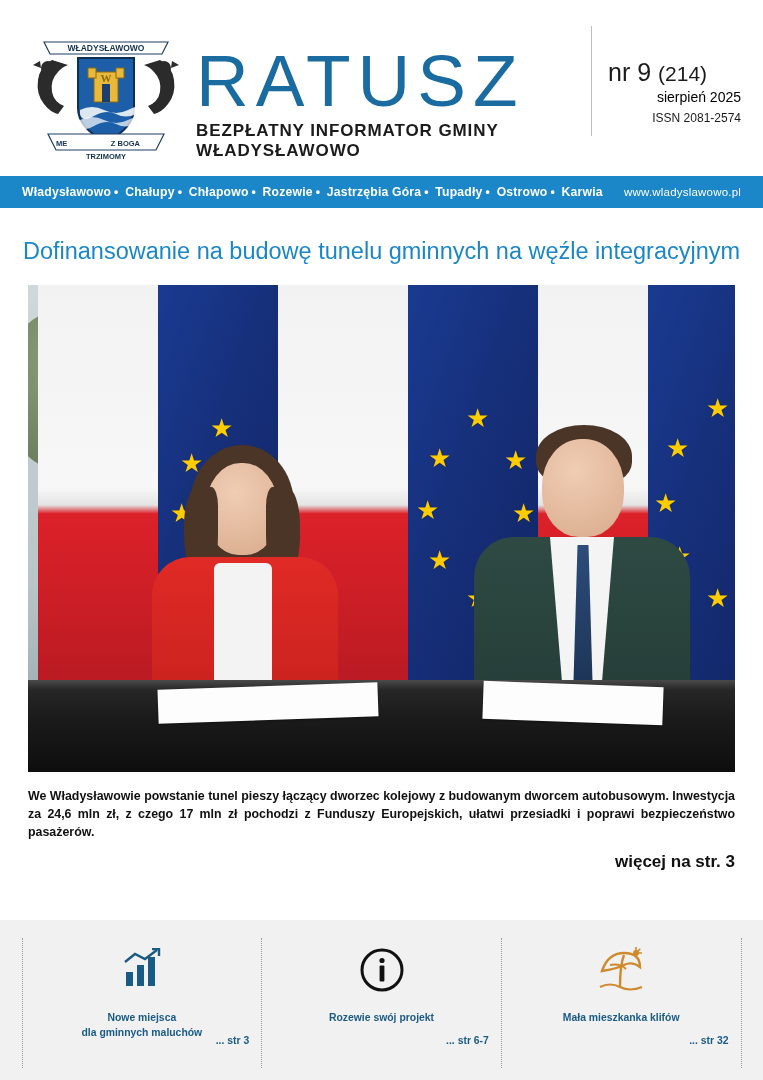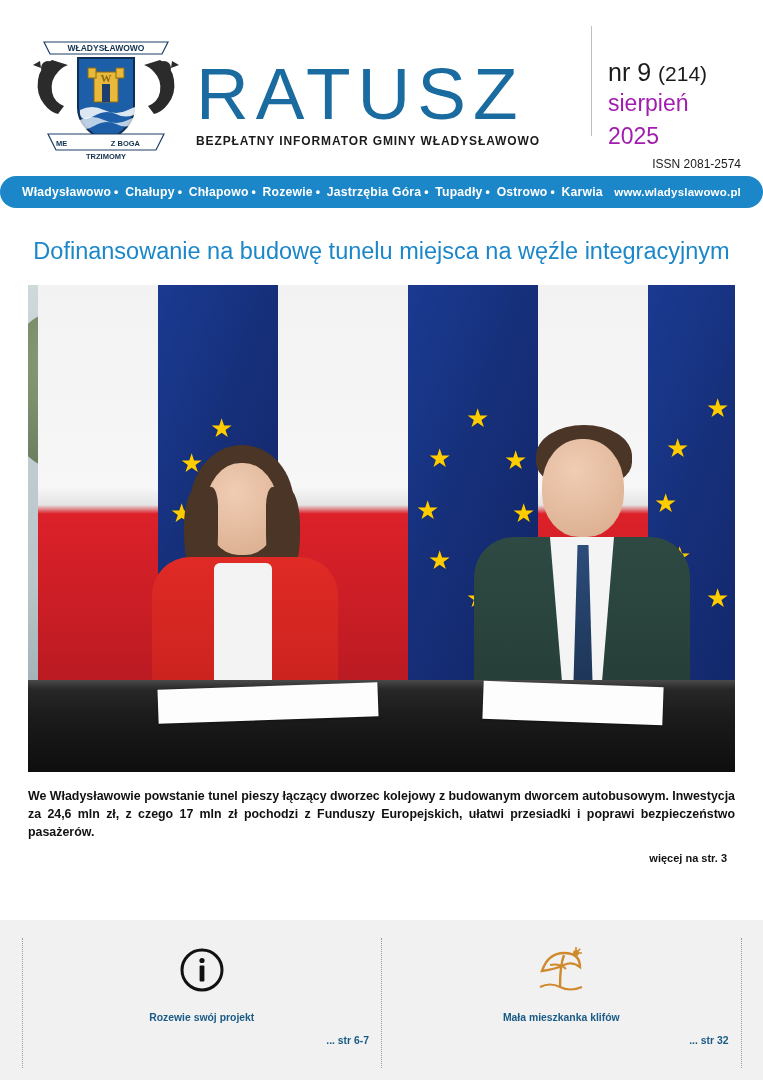--- a/index.html
+++ b/index.html
@@ -36,21 +36,21 @@
   .ratusz {
     font-size: 73px;
     letter-spacing: 7px;
     color: #1a6ba0;
     font-weight: 400;
     line-height: 1.0;
     margin-top: 16px;
     font-family: "Liberation Sans", sans-serif;
   }
   .subtitle {
-    font-size: 12px;
+    font-size: 17px;
     letter-spacing: 0.9px;
     color: #1b1b1b;
     font-weight: bold;
     margin-top: 4px;
   }
   .issue-block {
     flex: 0 0 150px;
     border-left: 1px solid #bfbfbf;
     padding-left: 16px;
     text-align: left;
@@ -59,51 +59,51 @@
     padding-top: 32px;
     height: 110px;
   }
   .issue-no {
     font-size: 25px;
     color: #1b1b1b;
     line-height: 1.15;
   }
   .issue-no .paren { font-size: 21px; }
   .issue-month {
-    font-size: 23px;
-    color: #a21caf;
+    font-size: 14px;
+    color: #000000;
     line-height: 1.45;
+    text-align: right;
   }
   .issue-issn {
     font-size: 12px;
     color: #1b1b1b;
     margin-top: 4px;
     text-align: right;
   }
 
   
   .blue-bar {
     background: #1b87c9;
     height: 32px;
     display: flex;
     align-items: center;
     padding: 0 22px;
     color: #ffffff;
-    border-radius: 16px;
   }
   .places {
     font-size: 12.2px;
     font-weight: bold;
     letter-spacing: 0.2px;
     flex: 1 1 auto;
   }
   .places .dot { color: #ffffff; padding: 0 3px; }
   .website {
     font-size: 11.5px;
-    font-weight: bold;
+    font-weight: normal;
     letter-spacing: 0.2px;
   }
 
   
   .headline {
     text-align: center;
     color: #1b87c9;
     font-size: 23.5px;
     padding: 30px 20px 20px 20px;
     font-weight: 400;
@@ -201,23 +201,23 @@
   
   .lead {
     margin: 16px 28px 0 28px;
     font-size: 12.4px;
     font-weight: bold;
     color: #111;
     line-height: 1.45;
     text-align: justify;
   }
   .more {
-    margin: 10px 36px 0 28px;
+    margin: 10px 28px 0 28px;
     text-align: right;
-    font-size: 11px;
+    font-size: 17px;
     font-weight: bold;
     color: #111;
   }
 
   
   .teasers {
     position: absolute;
     left: 0; right: 0; bottom: 0;
     height: 160px;
     background: #f1f1f1;
@@ -312,21 +312,21 @@
     <span>Chłapowo</span><span class="dot">•</span>
     <span>Rozewie</span><span class="dot">•</span>
     <span>Jastrzębia Góra</span><span class="dot">•</span>
     <span>Tupadły</span><span class="dot">•</span>
     <span>Ostrowo</span><span class="dot">•</span>
     <span>Karwia</span>
   </div>
   <div class="website">www.wladyslawowo.pl</div>
 </div>
 
-<div class="headline">Dofinansowanie na budowę tunelu miejsca na węźle integracyjnym</div>
+<div class="headline">Dofinansowanie na budowę tunelu gminnych na węźle integracyjnym</div>
 
 <div class="photo-wrap">
   <div class="photo">
     <div class="bg-top"></div>
     <div class="bg-bottom"></div>
     <div class="tree" style="left:-30px; top:20px; width:160px; height:170px;"></div>
     <div class="tree" style="right:-40px; top:0px; width:200px; height:190px;"></div>
     <div class="tree" style="left:300px; top:-40px; width:180px; height:150px; opacity:.55;"></div>
 
     <div class="flag flag-pl" style="left:10px; width:120px;"></div>
@@ -386,20 +386,36 @@
     <div class="paper" style="left:130px; bottom:52px; width:220px; height:34px;"></div>
     <div class="paper" style="left:455px; bottom:50px; width:180px; height:38px; transform:rotate(2deg);"></div>
   </div>
 </div>
 
 <div class="lead">We Władysławowie powstanie tunel pieszy łączący dworzec kolejowy z budowanym dworcem autobusowym. Inwestycja za 24,6 mln zł, z czego 17 mln zł pochodzi z Funduszy Europejskich, ułatwi przesiadki i poprawi bezpieczeństwo pasażerów.</div>
 <div class="more">więcej na str. 3</div>
 
 <div class="teasers">
 
+  <div class="teaser">
+    <div class="ico">
+      <svg width="46" height="44" viewBox="0 0 46 44" xmlns="http://www.w3.org/2000/svg">
+        <rect x="7" y="24" width="7" height="14" fill="#1a5b86"></rect>
+        <rect x="18" y="17" width="7" height="21" fill="#1a5b86"></rect>
+        <rect x="29" y="9" width="7" height="29" fill="#1a5b86"></rect>
+        <path d="M6 14 L16 6 L26 11 L38 2" stroke="#1a5b86" stroke-width="2.4" fill="none"></path>
+        <path d="M33 1 L40 1 L40 8" stroke="#1a5b86" stroke-width="2.4" fill="none"></path>
+      </svg>
+    </div>
+    <div class="tlabel">
+      <span>Nowe miejsca</span><br>
+      <span>dla gminnych maluchów</span>
+    </div>
+    <div class="tpage">... str 3</div>
+  </div>
 
   <div class="teaser">
     <div class="ico">
       <svg width="46" height="46" viewBox="0 0 46 46" xmlns="http://www.w3.org/2000/svg">
         <circle cx="23" cy="23" r="20" fill="none" stroke="#111111" stroke-width="3"></circle>
         <circle cx="23" cy="13.5" r="2.6" fill="#111111"></circle>
         <rect x="20.6" y="18.5" width="4.8" height="16" rx="1" fill="#111111"></rect>
       </svg>
     </div>
     <div class="tlabel">

